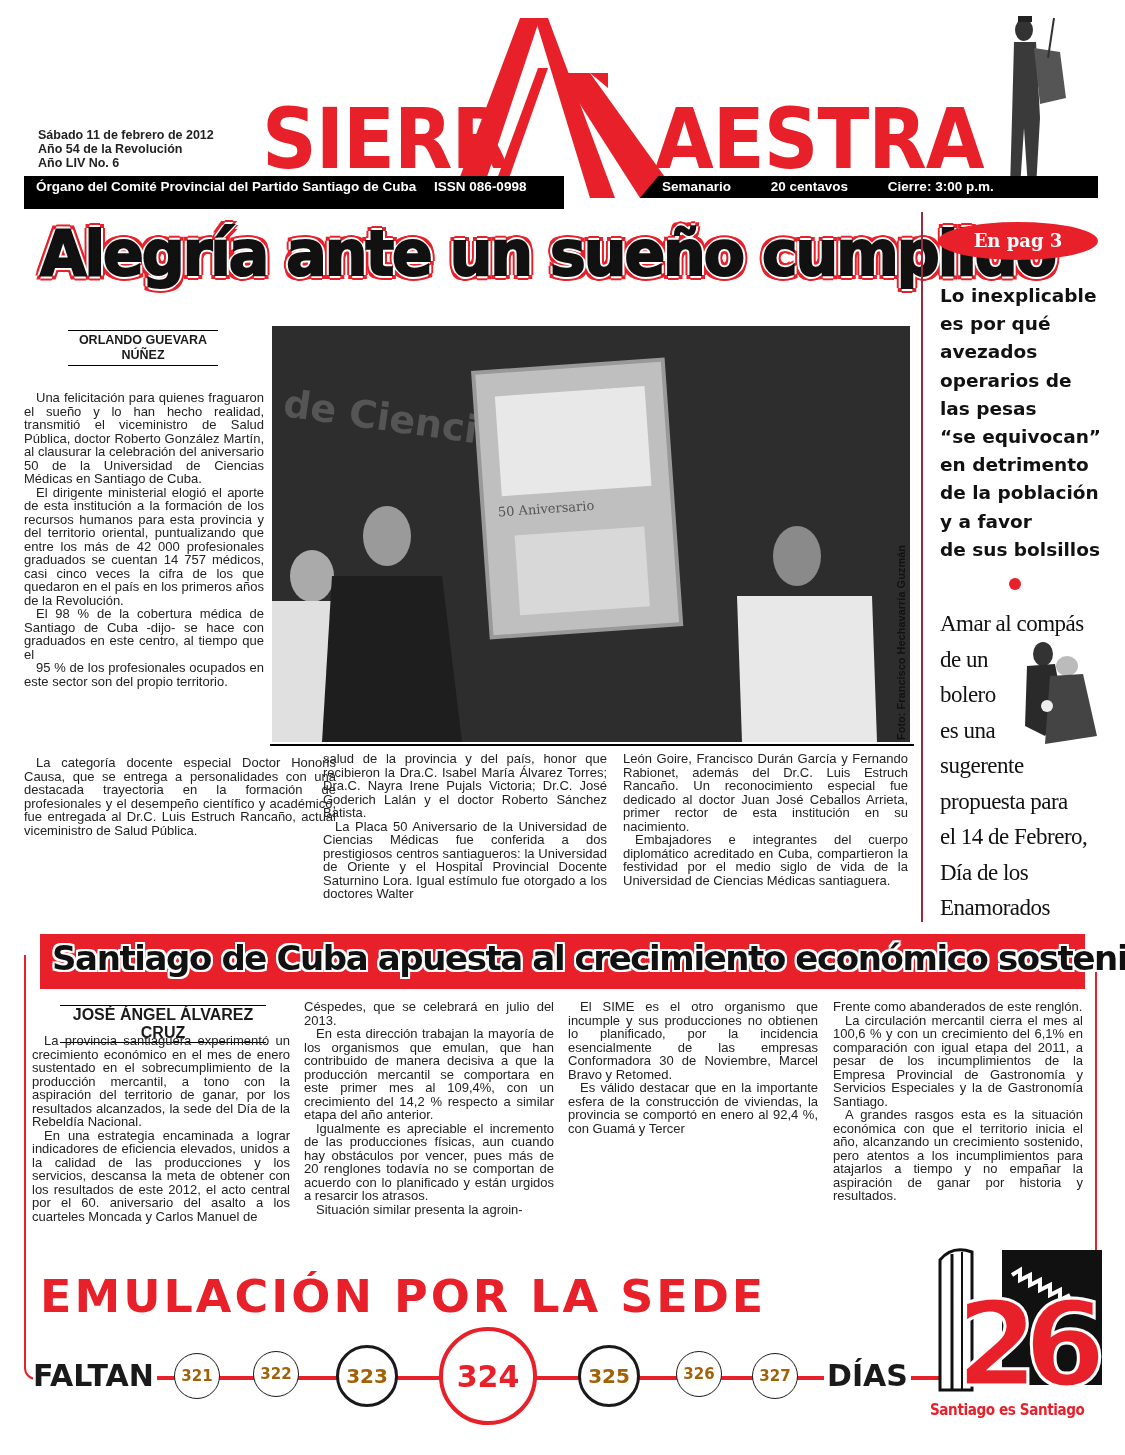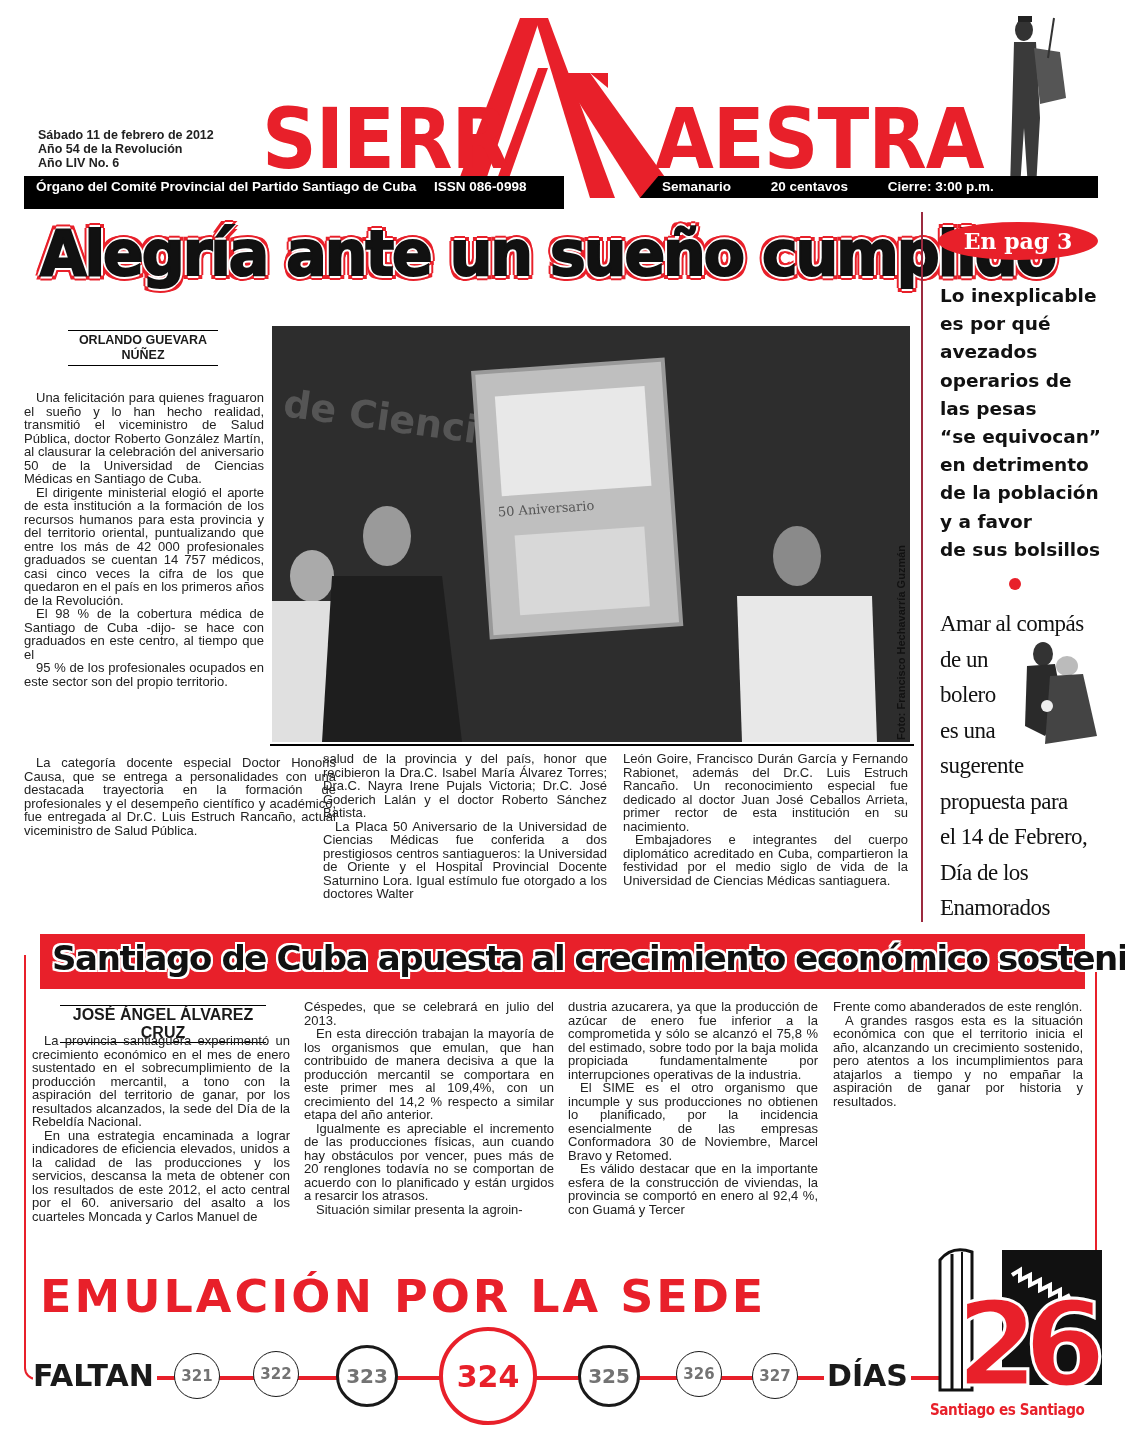--- a/index.html
+++ b/index.html
@@ -31,21 +31,21 @@
   .col1b { left: 24px; top: 756px; width: 312px; }
   .col2 { left: 323px; top: 752px; width: 284px; }
   .col3 { left: 623px; top: 752px; width: 285px; }
 
   .photo { left: 272px; top: 326px; width: 638px; height: 416px; background: linear-gradient(180deg,#3a3a3a 0%,#2a2a2a 50%,#444 100%); overflow: hidden; }
   .photo-credit { left: 895px; top: 740px; font-size: 11px; font-weight: bold; transform: rotate(-90deg); transform-origin: left top; white-space: nowrap; color: #111; }
   .divider-bar { left: 270px; top: 744px; width: 644px; height: 2px; background: #000; }
 
   
   .vrule { left: 921px; top: 212px; width: 2px; height: 710px; background: #9b2a3f; }
-  .en-pag { left: 938px; top: 222px; width: 160px; height: 38px; border-radius: 50%; background: #e8202a; color: #fff; font-family: "DejaVu Serif", serif; font-weight: bold; font-size: 22px; text-align: center; line-height: 38px; }
+  .en-pag { left: 938px; top: 222px; width: 160px; height: 38px; border-radius: 50%; background: #e8202a; color: #fff; font-family: "DejaVu Serif", serif; font-weight: bold; font-size: 18px; text-align: center; line-height: 38px; }
   .teaser1 { left: 940px; top: 282px; width: 180px; font-family: "DejaVu Sans", sans-serif; font-weight: bold; font-size: 18.5px; line-height: 28.2px; color: #111; }
   .red-dot { left: 1009px; top: 578px; width: 12px; height: 12px; border-radius: 50%; background: #e8202a; }
   .teaser2 { left: 940px; top: 606px; width: 180px; font-family: "Liberation Serif", serif; font-size: 23px; line-height: 35.5px; color: #111; letter-spacing: -0.5px; }
   .dancers { left: 1005px; top: 636px; width: 95px; height: 110px; }
 
   
   .frame { left: 24px; top: 955px; width: 1073px; height: 425px; border: 2px solid #e8202a; border-top: none; border-radius: 0 0 12px 12px; }
   .headline2-bar { left: 40px; top: 934px; width: 1045px; height: 55px; background: #e8202a; }
   .headline2 { left: 52px; top: 938px; width: 1030px; font-family: "DejaVu Sans", sans-serif; font-weight: 900; font-size: 34px; color: #111; letter-spacing: -1.4px; white-space: nowrap;
     text-shadow: 2px 0 0 #fff, -2px 0 0 #fff, 0 2px 0 #fff, 0 -2px 0 #fff, 2px 2px 0 #fff, -2px -2px 0 #fff, 2px -2px 0 #fff, -2px 2px 0 #fff; }
@@ -54,21 +54,21 @@
   .c2col p { text-indent: 12px; }
   .c2col1 { left: 32px; top: 1034px; width: 258px; }
   .c2col2 { left: 304px; top: 1000px; width: 250px; }
   .c2col3 { left: 568px; top: 1000px; width: 250px; }
   .c2col4 { left: 833px; top: 1000px; width: 250px; }
 
   .emulacion { left: 40px; top: 1270px; font-family: "DejaVu Sans", sans-serif; font-weight: 900; font-size: 46px; color: #e8202a; letter-spacing: 3px; transform: scaleY(0.95); white-space: nowrap; }
   .countdown-line { left: 150px; top: 1376px; width: 790px; height: 2px; background: #e8202a; }
   .faltan { left: 33px; top: 1358px; font-family: "DejaVu Sans", sans-serif; font-weight: 700; font-size: 30px; color: #1a1a1a; background: #fff; padding-right: 3px; }
   .dias { left: 824px; top: 1358px; font-family: "DejaVu Sans", sans-serif; font-weight: 900; font-size: 30px; color: #1a1a1a; background: #fff; padding: 0 3px; }
-  .day { position: absolute; border-radius: 50%; background: #fff; display: flex; align-items: center; justify-content: center; font-family: "DejaVu Sans", sans-serif; font-weight: 900; color: #737373; }
+  .day { position: absolute; border-radius: 50%; background: #fff; display: flex; align-items: center; justify-content: center; font-family: "DejaVu Sans", sans-serif; font-weight: 900; color: #a16207; }
   .day.small { width: 46px; height: 46px; border: 1.5px solid #1a1a1a; font-size: 15px; }
   .day.mid { width: 62px; height: 62px; border: 3px solid #1a1a1a; font-size: 20px; }
   .day.big { width: 98px; height: 98px; border: 4px solid #e8202a; color: #e8202a; font-size: 30px; }
 
   .logo26 { left: 932px; top: 1240px; width: 172px; height: 160px; }
   .santiago-tag { left: 930px; top: 1400px; font-family: "DejaVu Sans", sans-serif; font-weight: bold; font-size: 16px; color: #e8202a; letter-spacing: -0.5px; transform: scaleX(0.85); transform-origin: left; white-space: nowrap; }
 </style>
 </head>
 <body>
 
@@ -198,26 +198,26 @@
   <p>La provincia santiaguera experimentó un crecimiento económico en el mes de enero sustentado en el sobrecumplimiento de la producción mercantil, a tono con la aspiración del territorio de ganar, por los resultados alcanzados, la sede del Día de la Rebeldía Nacional.</p>
   <p>En una estrategia encaminada a lograr indicadores de eficiencia elevados, unidos a la calidad de las producciones y los servicios, descansa la meta de obtener con los resultados de este 2012, el acto central por el 60. aniversario del asalto a los cuarteles Moncada y Carlos Manuel de</p>
 </div>
 <div class="abs c2col c2col2">
   <p style="text-indent:0">Céspedes, que se celebrará en julio del 2013.</p>
   <p>En esta dirección trabajan la mayoría de los organismos que emulan, que han contribuido de manera decisiva a que la producción mercantil se comportara en este primer mes al 109,4%, con un crecimiento del 14,2 % respecto a similar etapa del año anterior.</p>
   <p>Igualmente es apreciable el incremento de las producciones físicas, aun cuando hay obstáculos por vencer, pues más de 20 renglones todavía no se comportan de acuerdo con lo planificado y están urgidos a resarcir los atrasos.</p>
   <p>Situación similar presenta la agroin-</p>
 </div>
 <div class="abs c2col c2col3">
-  <p style="text-indent:0">dustria azucarera, ya que la producción de azúcar de enero fue inferior a la comprometida y sólo se alcanzó el 75,8 % del estimado, sobre todo por la baja molida propiciada fundamentalmente por interrupciones operativas de la industria.</p>
   <p>El SIME es el otro organismo que incumple y sus producciones no obtienen lo planificado, por la incidencia esencialmente de las empresas Conformadora 30 de Noviembre, Marcel Bravo y Retomed.</p>
   <p>Es válido destacar que en la importante esfera de la construcción de viviendas, la provincia se comportó en enero al 92,4 %, con Guamá y Tercer</p>
 </div>
 <div class="abs c2col c2col4">
   <p style="text-indent:0">Frente como abanderados de este renglón.</p>
+  <p>La circulación mercantil cierra el mes al 100,6 % y con un crecimiento del 6,1% en comparación con igual etapa del 2011, a pesar de los incumplimientos de la Empresa Provincial de Gastronomía y Servicios Especiales y la de Gastronomía Santiago.</p>
   <p>A grandes rasgos esta es la situación económica con que el territorio inicia el año, alcanzando un crecimiento sostenido, pero atentos a los incumplimientos para atajarlos a tiempo y no empañar la aspiración de ganar por historia y resultados.</p>
 </div>
 
 <div class="abs emulacion">EMULACIÓN POR LA SEDE</div>
 <div class="abs countdown-line"></div>
 <div class="abs faltan">FALTAN</div>
 
 <div class="day small" style="left:174px;top:1353px">321</div>
 <div class="day small" style="left:253px;top:1351px">322</div>
 <div class="day mid" style="left:336px;top:1345px">323</div>

